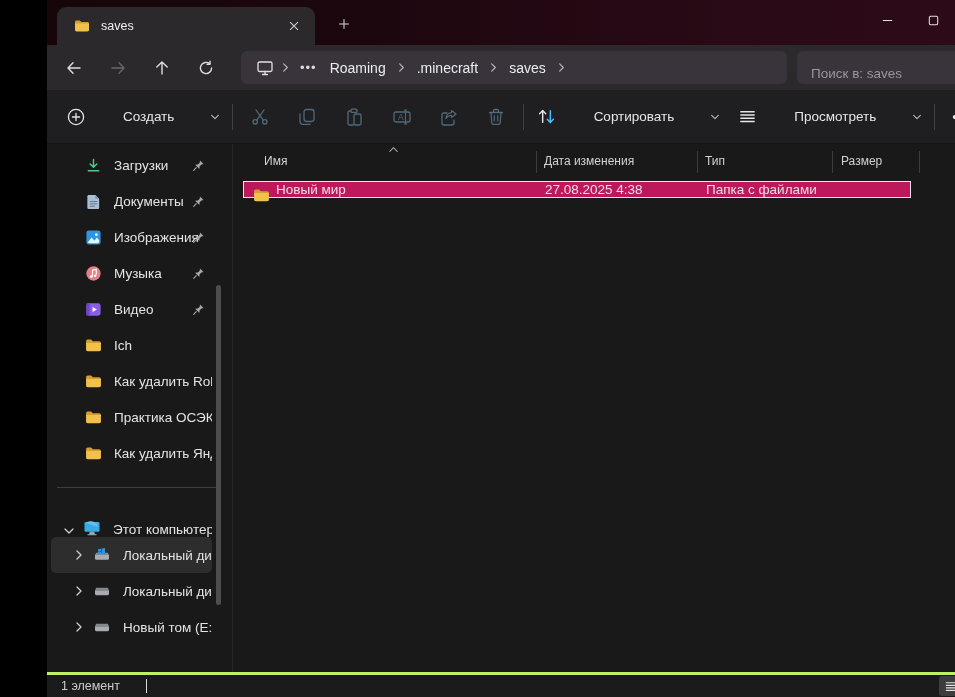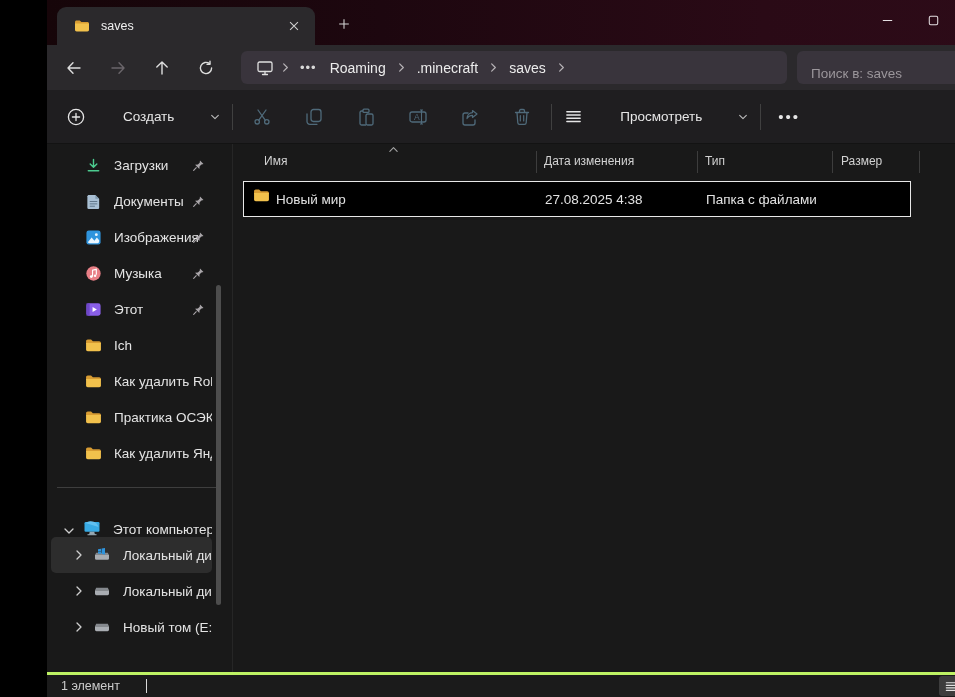--- a/index.html
+++ b/index.html
@@ -62,21 +62,21 @@
   .srow.tree2 { padding-left:22px; }
   .side-sep { height:1px; background:#3e3e3e; margin:16px 12px 13px 10px; }
   .scrollthumb { position:absolute; right:11px; top:141px; width:5px; height:320px; background:#4d4d4d; border-radius:3px; }
   .vdivider { width:1px; background:#262626; flex:none; }
 
   .main { flex:1; position:relative; min-width:0; }
   .hdr { position:absolute; top:2px; left:0; right:0; height:32px; font-size:12px; color:#d2d2d2; }
   .hdr .h { position:absolute; top:8px; }
   .hdr .hdiv { position:absolute; top:5px; width:1px; height:22px; background:#3d3d3d; }
   .sortcaret { position:absolute; top:-2px; left:155px; color:#a5a5a5; }
-  .filerow { position:absolute; top:37px; left:10px; width:668px; height:36px; background:#000000;
+  .filerow { position:absolute; top:37px; left:10px; width:668px; height:17px; background:#be185d;
     border:1px solid #e8e8e8; display:flex; align-items:center; font-size:13.5px; color:#e2e2e2; }
   .filerow .cell { position:absolute; white-space:nowrap; }
 
   
   .statusbar { height:25px; flex:none; background:#1b1b1b; border-top:3px solid #bef264;
     display:flex; align-items:center; padding:0 8px 0 14px; font-size:12.5px; color:#cccccc; }
   .ibeam { width:1px; height:14px; background:#d9d9d9; margin-left:26px; }
   .viewtoggles { margin-left:auto; display:flex; align-items:center; gap:7px; }
   .vt { width:24px; height:20px; border-radius:3px; display:flex; align-items:center; justify-content:center; color:#e3e3e3; }
   .vt.active { background:#3d3d3d; }
@@ -377,20 +377,31 @@
           <use href="#sym-share"></use>
         </svg>
       </span>
     <span class="tb-ic">
         <svg width="20" height="20">
           <use href="#sym-trash"></use>
         </svg>
       </span>
     <div class="tb-div"></div>
     <div class="tbtn">
+      <svg width="21" height="21">
+          <use href="#sym-sort"></use>
+        </svg>
+      <span class="lbl">Сортировать</span>
+      <span class="chev">
+          <svg width="10" height="10">
+            <use href="#sym-chev-down"></use>
+          </svg>
+        </span>
+    </div>
+    <div class="tbtn">
       <svg width="19" height="19" style="color:#e6e6e6">
           <use href="#sym-viewlines"></use>
         </svg>
       <span class="lbl">Просмотреть</span>
       <span class="chev">
           <svg width="10" height="10">
             <use href="#sym-chev-down"></use>
           </svg>
         </span>
     </div>
@@ -452,21 +463,21 @@
               <use href="#sym-pin"></use>
             </svg>
           </span>
       </div>
       <div class="srow indent0">
         <span class="sic">
             <svg width="17" height="17">
               <use href="#sym-videos"></use>
             </svg>
           </span>
-        <span class="slbl">Этот</span>
+        <span class="slbl">Видео</span>
         <span class="pin">
             <svg width="13" height="13">
               <use href="#sym-pin"></use>
             </svg>
           </span>
       </div>
       <div class="srow indent0">
         <span class="sic">
             <svg width="17" height="17">
               <use href="#sym-folder"></use>

